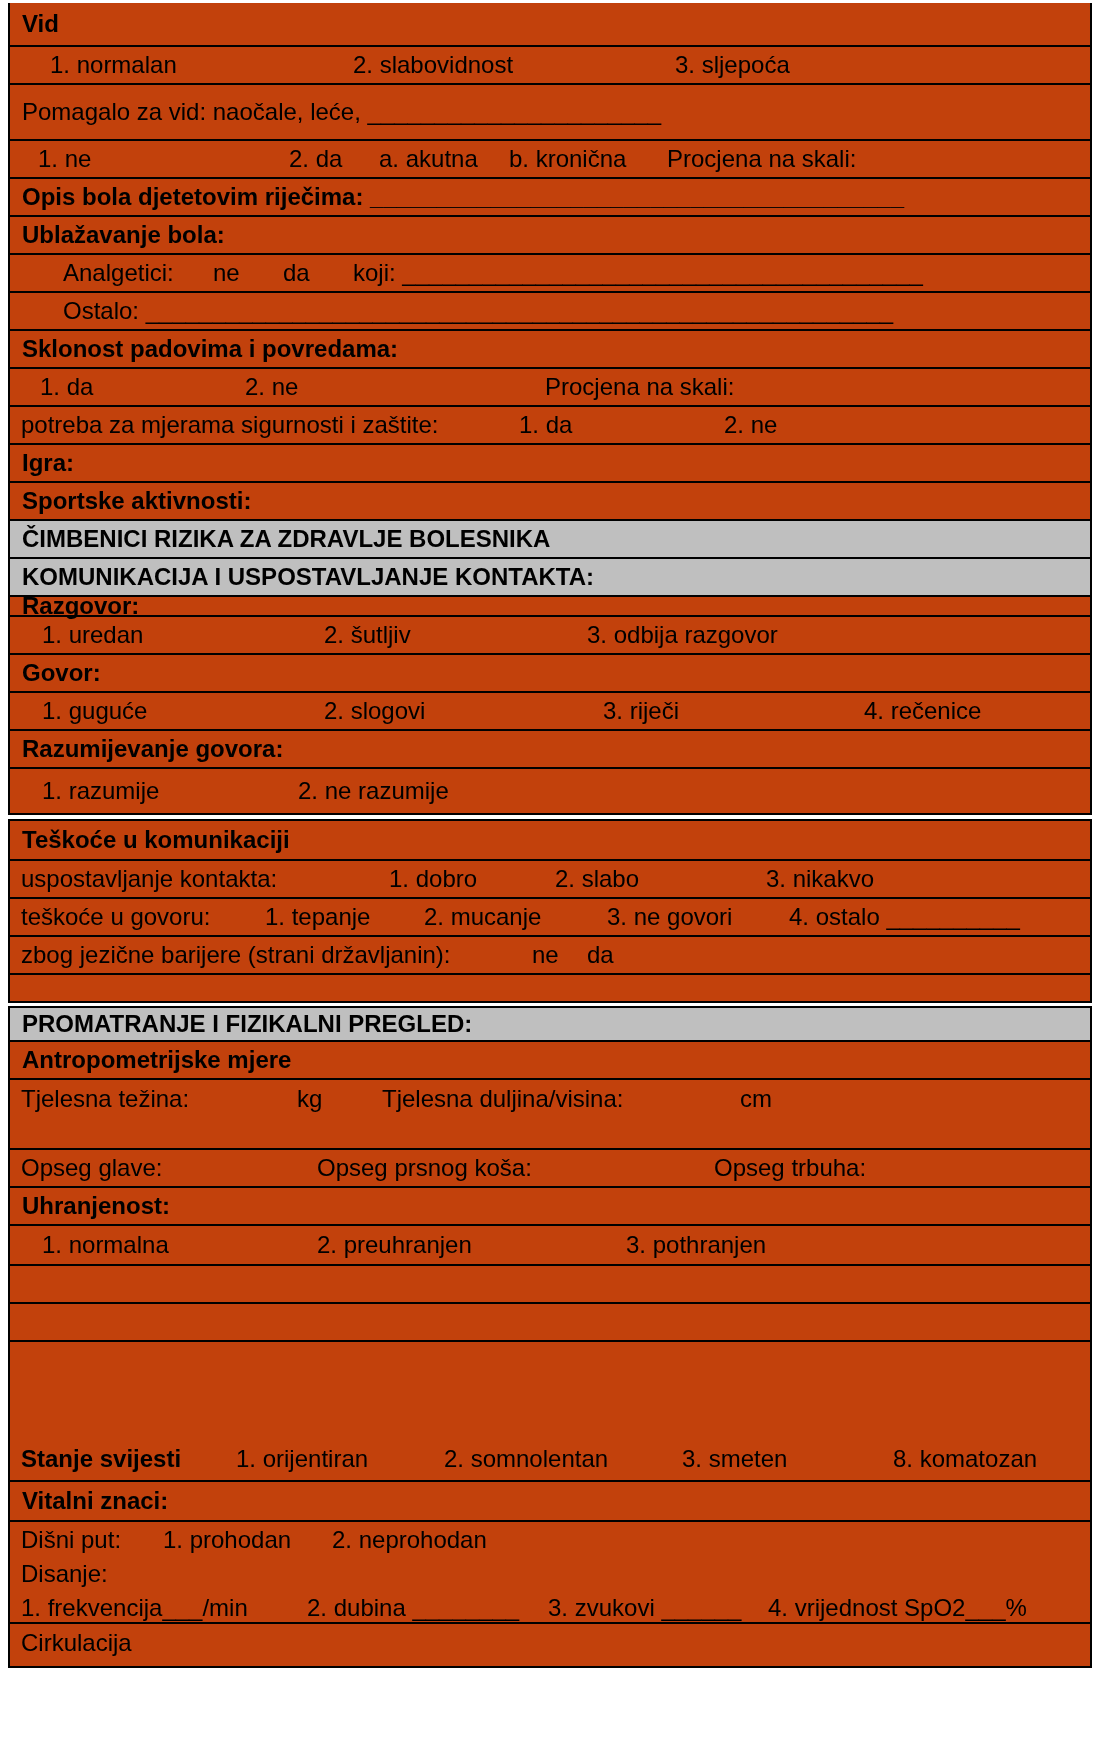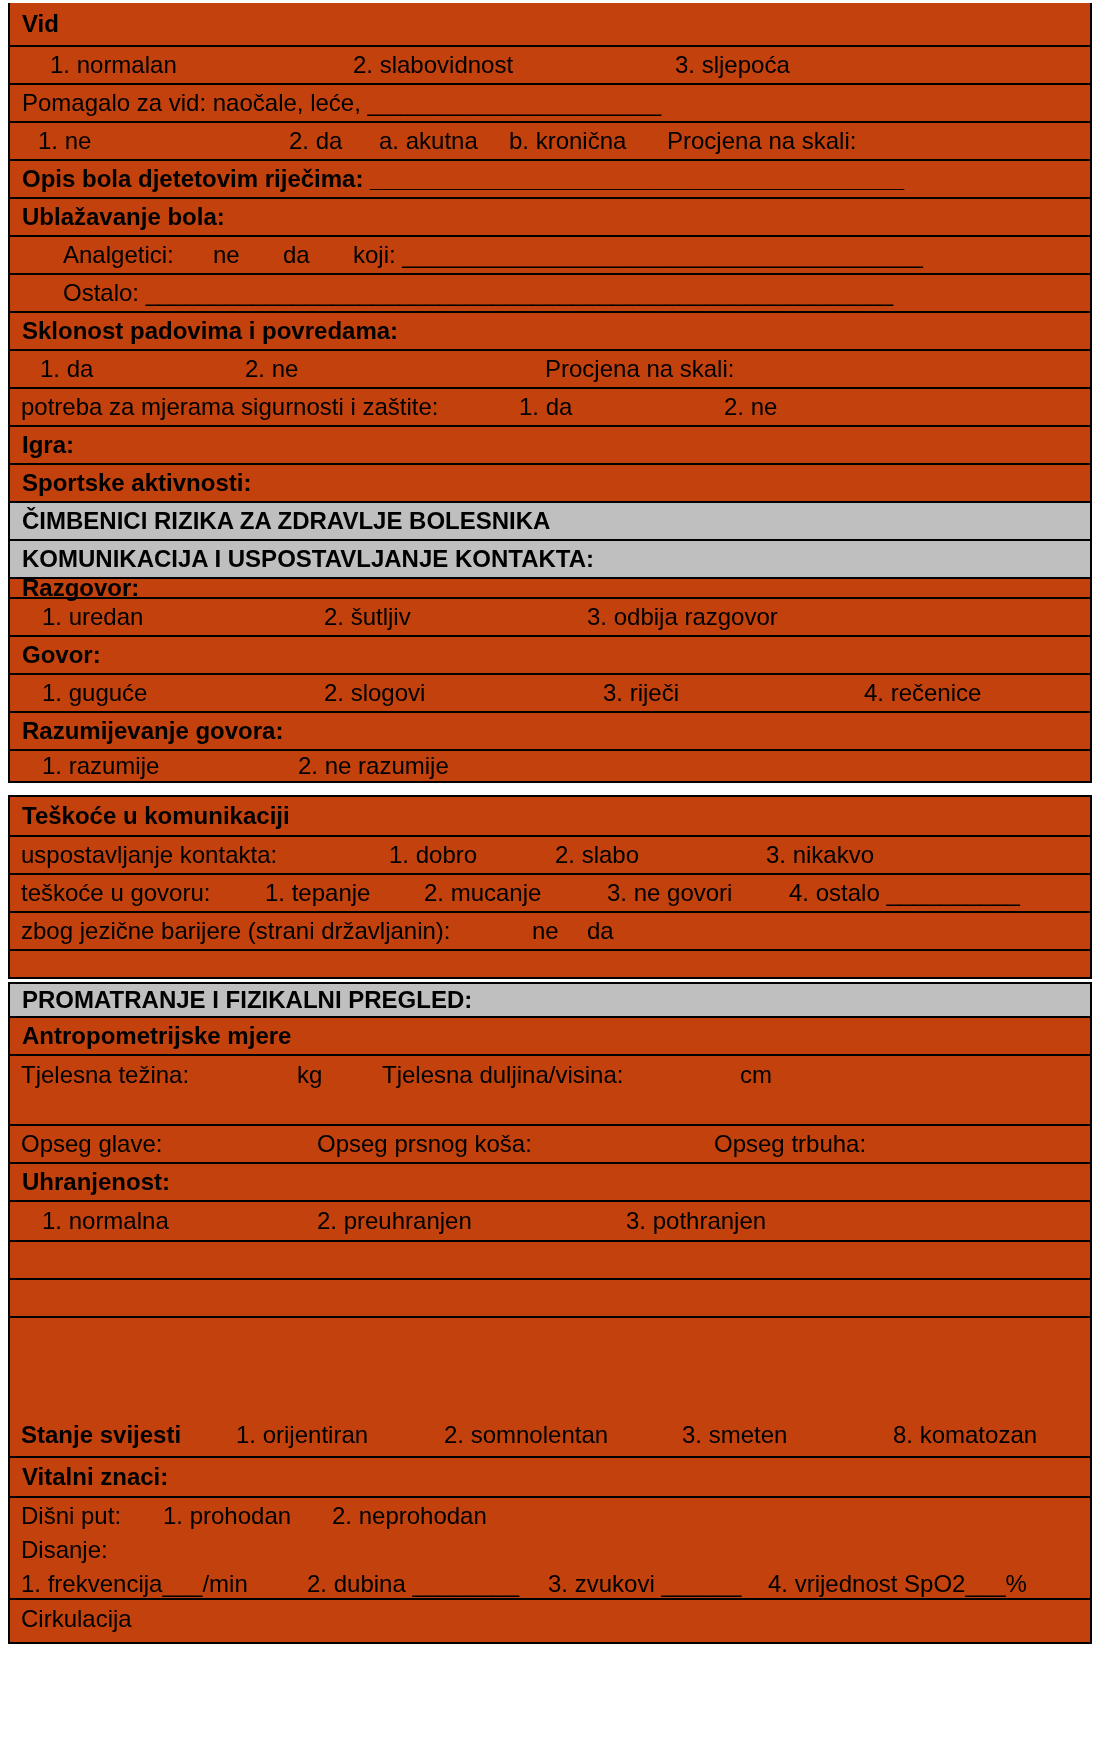--- a/index.html
+++ b/index.html
@@ -1,21 +1,21 @@
 <!DOCTYPE html>
 <html><head>
 <meta charset="utf-8">
 <style>
   html,body{margin:0;padding:0;background:#ffffff;}
   body{width:1105px;height:1738px;font-family:"Liberation Sans","DejaVu Sans",sans-serif;color:#000;}
   .page{position:relative;width:1105px;height:1738px;overflow:hidden;}
   .tbl{margin-left:8px;width:1084px;border:2px solid #000;box-sizing:border-box;background:#c2410c;}
   .tbl.no-top{border-top:none;}
   .tbl-a{margin-top:3px;}
-  .tbl-b{margin-top:12px;}
+  .tbl-b{margin-top:4px;}
   .tbl-c{margin-top:3px;}
   .r{position:relative;box-sizing:border-box;border-top:2px solid #000;font-size:24px;}
   .r.first{border-top:none;}
   .r.gray{background:#bfbfbf;}
   .c{position:absolute;top:50%;transform:translateY(-50%);white-space:pre;line-height:1.1;}
   .c.nt{top:auto;transform:none;}
   .b{font-weight:bold;}
 </style>
 </head>
 <body>
@@ -24,21 +24,21 @@
 
   <div class="tbl tbl-a no-top">
     <div class="r first" style="height:42px">
       <span class="c b" style="left:12px">Vid</span>
     </div>
     <div class="r" style="height:38px">
       <span class="c" style="left:40px">1. normalan</span>
       <span class="c" style="left:343px">2. slabovidnost</span>
       <span class="c" style="left:665px">3. sljepoća</span>
     </div>
-    <div class="r" style="height:38px">
+    <div class="r" style="height:56px">
       <span class="c" style="left:12px">Pomagalo za vid: naočale, leće, ______________________</span>
     </div>
     <div class="r" style="height:38px">
       <span class="c" style="left:28px">1. ne</span>
       <span class="c" style="left:279px">2. da</span>
       <span class="c" style="left:369px">a. akutna</span>
       <span class="c" style="left:499px">b. kronična</span>
       <span class="c" style="left:657px">Procjena na skali:</span>
     </div>
     <div class="r" style="height:38px">
@@ -94,21 +94,21 @@
     </div>
     <div class="r" style="height:38px">
       <span class="c" style="left:32px">1. guguće</span>
       <span class="c" style="left:314px">2. slogovi</span>
       <span class="c" style="left:593px">3. riječi</span>
       <span class="c" style="left:854px">4. rečenice</span>
     </div>
     <div class="r" style="height:38px">
       <span class="c b" style="left:12px">Razumijevanje govora:</span>
     </div>
-    <div class="r" style="height:32px">
+    <div class="r" style="height:46px">
       <span class="c" style="left:32px">1. razumije</span>
       <span class="c" style="left:288px">2. ne razumije</span>
     </div>
   </div>
 
   <div class="tbl tbl-b">
     <div class="r first" style="height:38px">
       <span class="c b" style="left:12px">Teškoće u komunikaciji</span>
     </div>
     <div class="r" style="height:38px">

